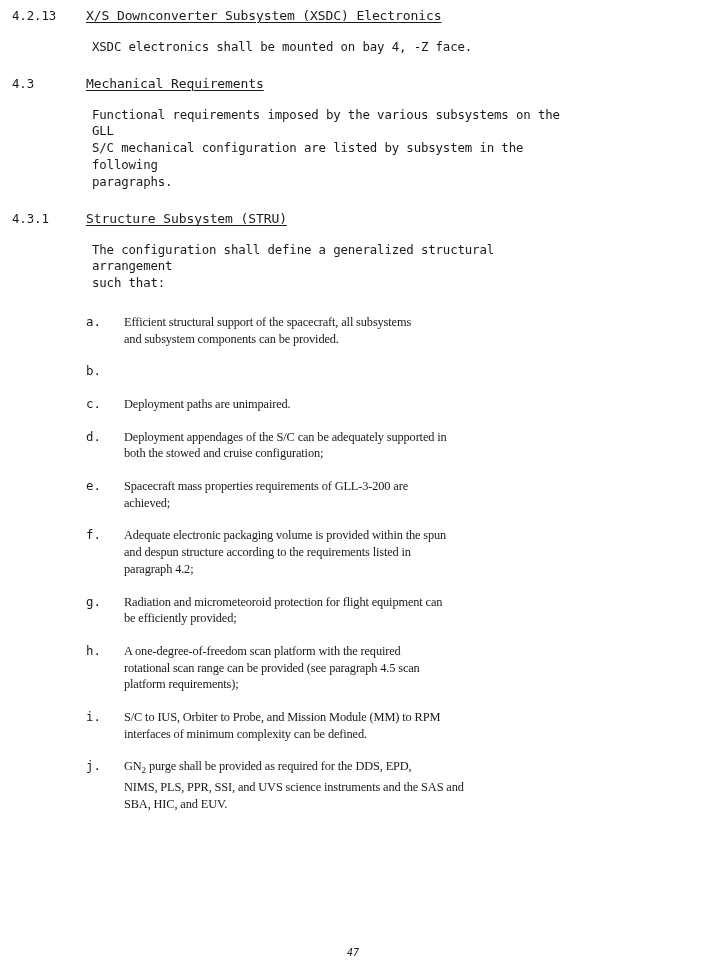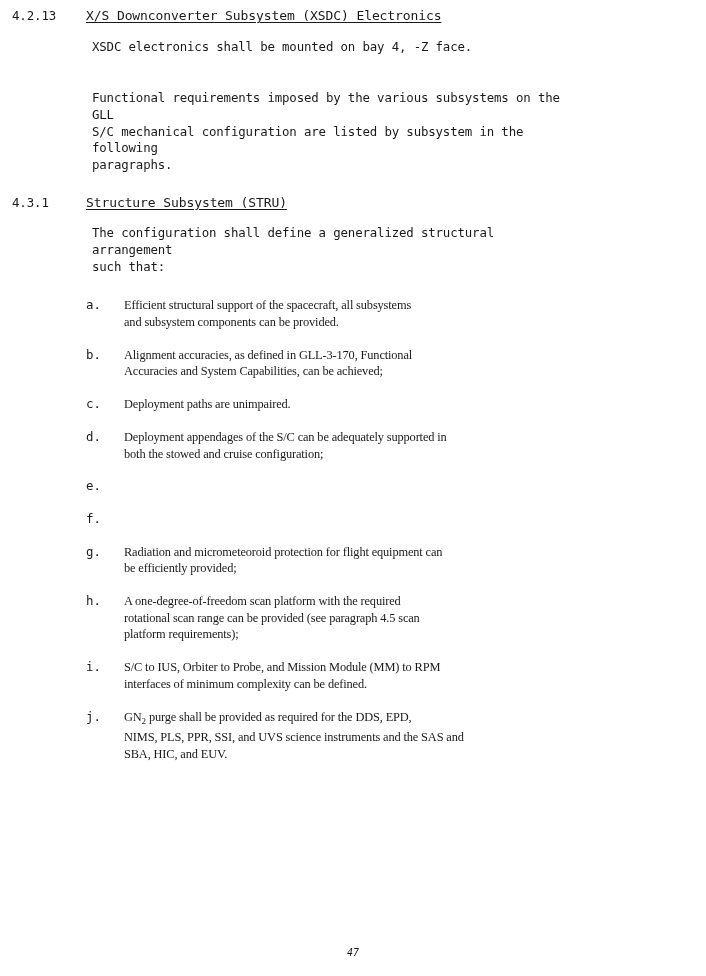--- a/index.html
+++ b/index.html
@@ -99,20 +99,24 @@
 
   <div class="section">
     <div class="sec-num">4.2.13</div>
     <div class="sec-title">X/S Downconverter Subsystem (XSDC) Electronics</div>
   </div>
   <div class="gap-sm"></div>
   <div class="para">XSDC electronics shall be mounted on bay 4, -Z face.</div>
 
   <div class="gap-md"></div>
 
+  <div class="section">
+    <div class="sec-num">4.3</div>
+    <div class="sec-title">Mechanical Requirements</div>
+  </div>
   <div class="gap-sm"></div>
   <div class="para">Functional requirements imposed by the various subsystems on the GLL
 S/C mechanical configuration are listed by subsystem in the following
 paragraphs.</div>
 
   <div class="gap-md"></div>
 
   <div class="section">
     <div class="sec-num">4.3.1</div>
     <div class="sec-title">Structure Subsystem (STRU)</div>
@@ -124,41 +128,44 @@
   <div class="list">
 
     <div class="item">
       <div class="item-letter">a.</div>
       <div class="item-text">Efficient structural support of the spacecraft, all subsystems
 and subsystem components can be provided.</div>
     </div>
 
     <div class="item">
       <div class="item-letter">b.</div>
-      <div class="item-text">Alignment accuracies, as defined in GLL-3-170, Functional
-Accuracies and System Capabilities, can be achieved;</div>
     </div>
 
     <div class="item">
       <div class="item-letter">c.</div>
       <div class="item-text">Deployment paths are unimpaired.</div>
     </div>
 
     <div class="item">
       <div class="item-letter">d.</div>
       <div class="item-text">Deployment appendages of the S/C can be adequately supported in
 both the stowed and cruise configuration;</div>
     </div>
 
     <div class="item">
       <div class="item-letter">e.</div>
+      <div class="item-text">Spacecraft mass properties requirements of GLL-3-200 are
+achieved;</div>
     </div>
 
     <div class="item">
       <div class="item-letter">f.</div>
+      <div class="item-text">Adequate electronic packaging volume is provided within the spun
+and despun structure according to the requirements listed in
+paragraph 4.2;</div>
     </div>
 
     <div class="item">
       <div class="item-letter">g.</div>
       <div class="item-text">Radiation and micrometeoroid protection for flight equipment can
 be efficiently provided;</div>
     </div>
 
     <div class="item">
       <div class="item-letter">h.</div>

